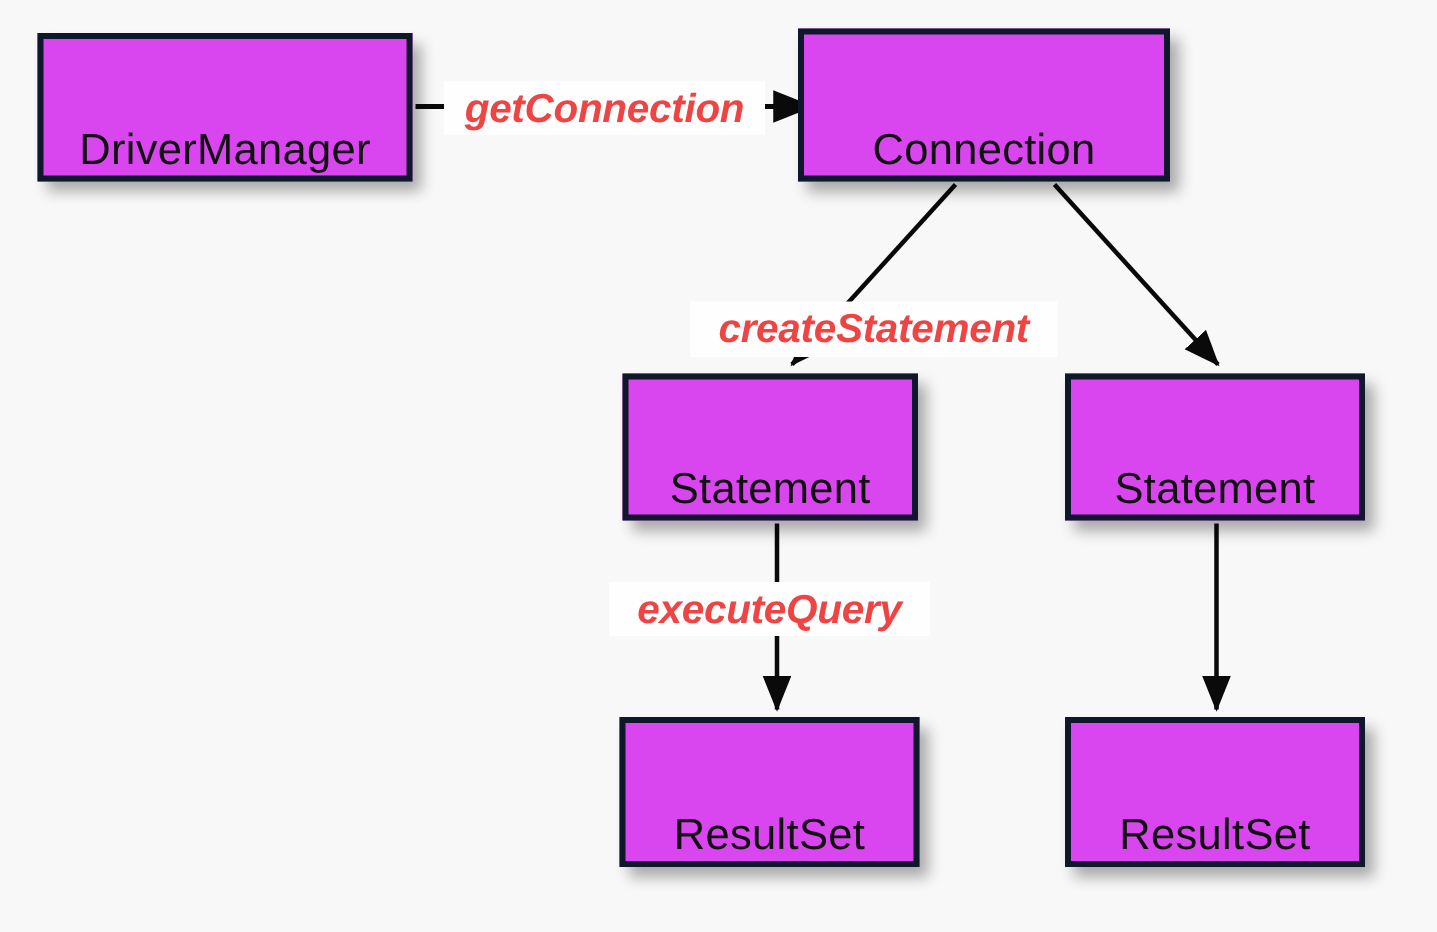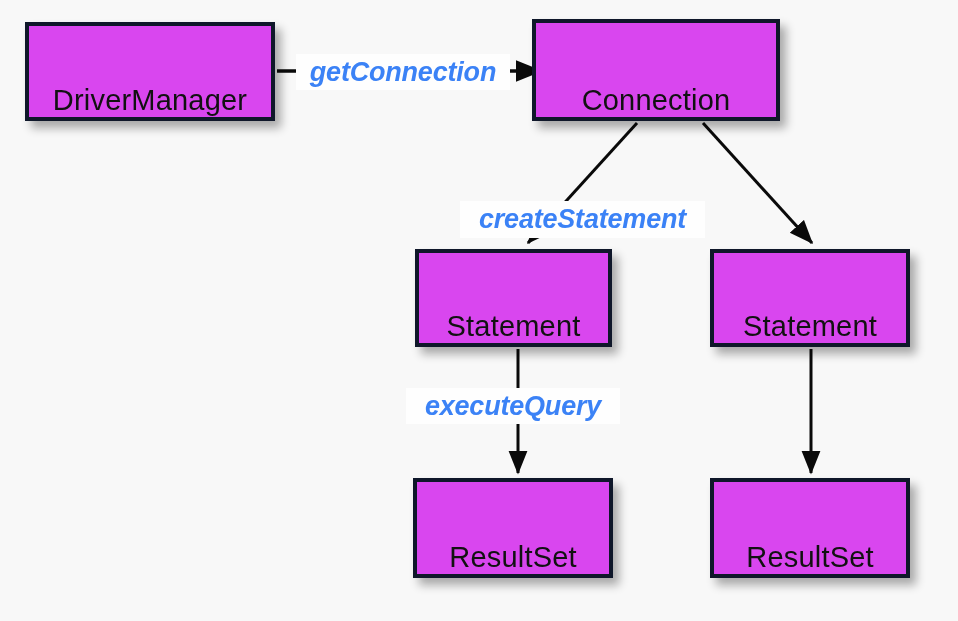--- a/index.html
+++ b/index.html
@@ -30,21 +30,21 @@
     font-family: "Liberation Sans", sans-serif;
     font-size: 29px;
     font-weight: 400;
     color: #111111;
     letter-spacing: 0.2px;
     white-space: nowrap;
   }
   .edge-label {
     position: absolute;
     background: #fefefe;
-    color: #3b82f6;
+    color: #ef4444;
     font-family: "Liberation Sans", sans-serif;
     font-style: italic;
     font-weight: 700;
     font-size: 27px;
     letter-spacing: -0.2px;
     display: flex;
     align-items: center;
     justify-content: center;
     white-space: nowrap;
     z-index: 4;

